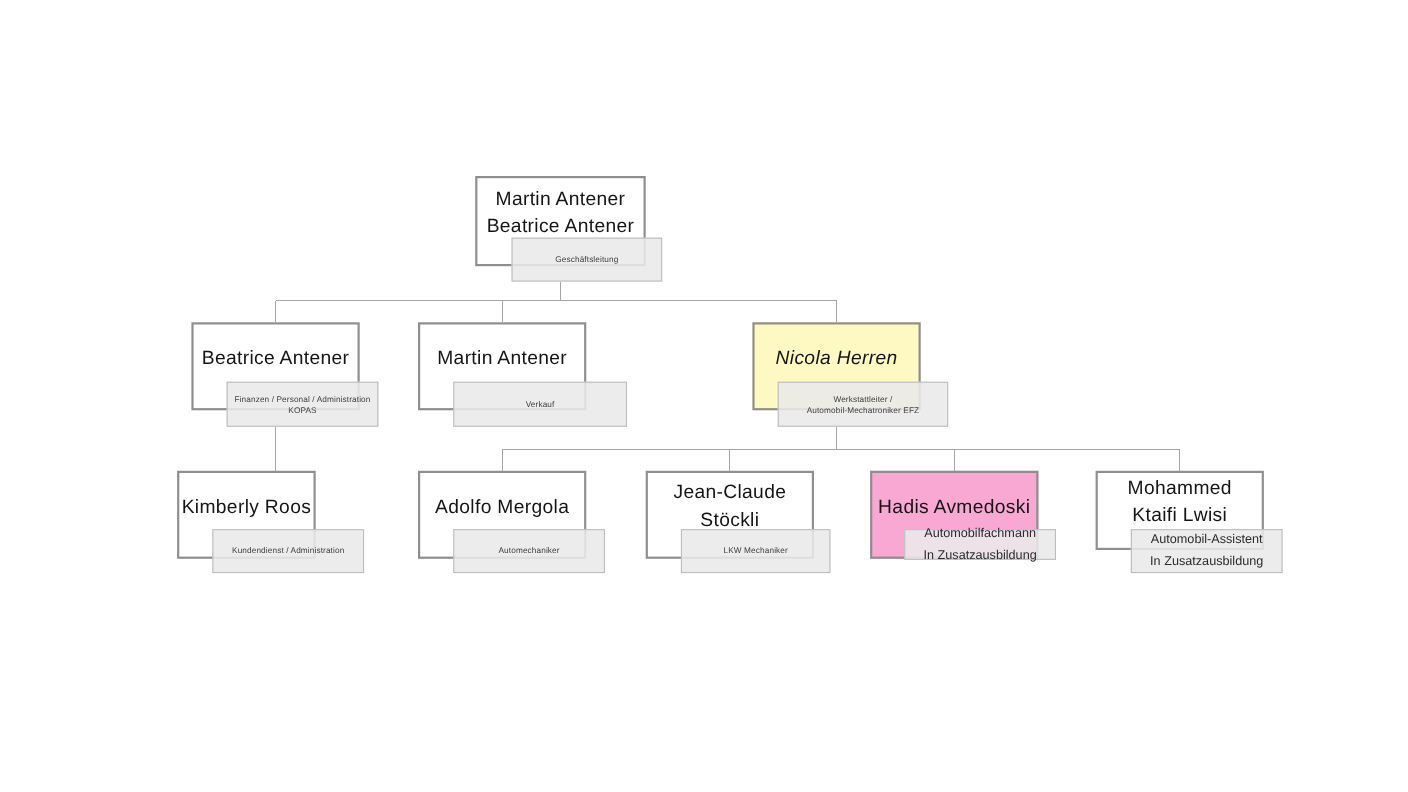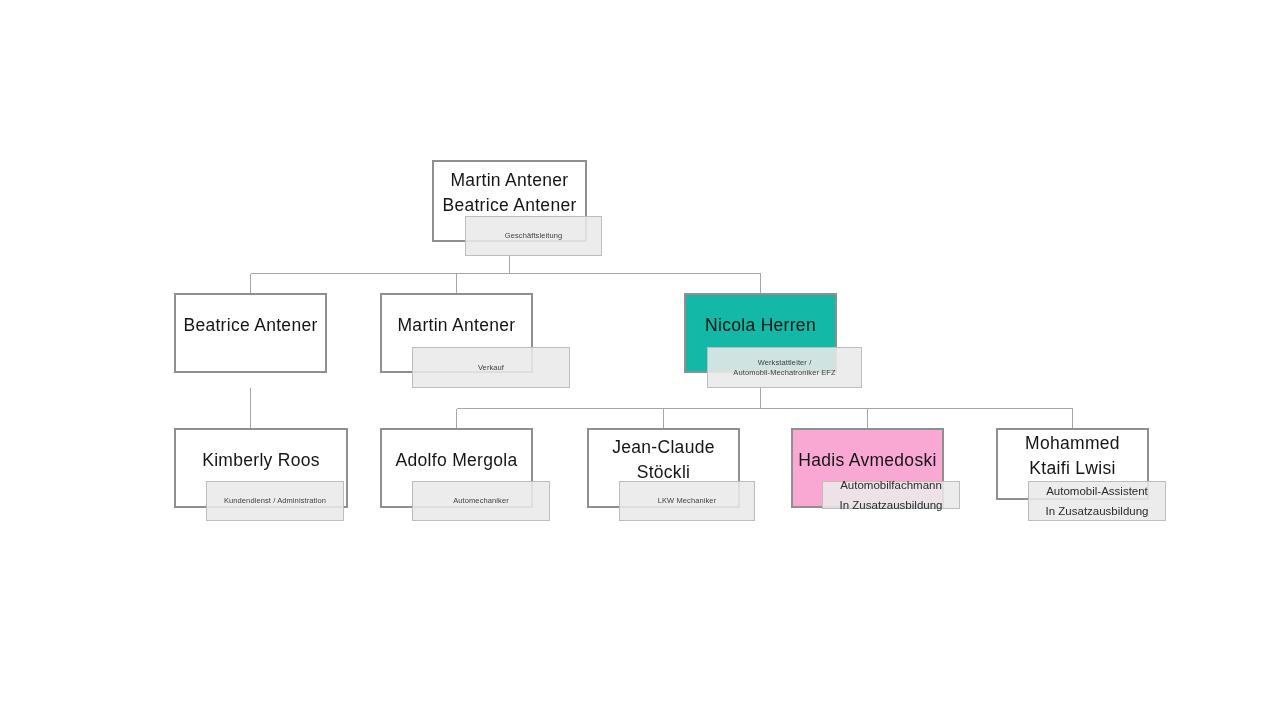--- a/index.html
+++ b/index.html
@@ -103,43 +103,47 @@
       <div class="role-label small" style="left: 33px; top: 56px; width: 137px; height: 40px; border-color: rgb(189, 189, 189);">
         <div class="role-line">Geschäftsleitung</div>
       </div>
     </div>
     <div class="org-node" style="left: 174px; top: 293px; width: 153px; height: 80px;">
       <div class="node-box" style="background: rgb(255, 255, 255); border-color: rgb(143, 143, 143);">
         <div class="node-name" style="color: rgb(21, 21, 21);">
           <div>Beatrice Antener</div>
         </div>
       </div>
+      <div class="role-label small" style="left: 32px; top: 54px; width: 138px; height: 41px; border-color: rgb(189, 189, 189);">
+        <div class="role-line">Finanzen / Personal / Administration</div>
+        <div class="role-line">KOPAS</div>
+      </div>
     </div>
     <div class="org-node" style="left: 380px; top: 293px; width: 153px; height: 80px;">
       <div class="node-box" style="background: rgb(255, 255, 255); border-color: rgb(143, 143, 143);">
         <div class="node-name" style="color: rgb(21, 21, 21);">
           <div>Martin Antener</div>
         </div>
       </div>
       <div class="role-label small" style="left: 32px; top: 54px; width: 158px; height: 41px; border-color: rgb(189, 189, 189);">
         <div class="role-line">Verkauf</div>
       </div>
     </div>
     <div class="org-node" style="left: 684px; top: 293px; width: 153px; height: 80px;">
-      <div class="node-box" style="background: #14b8a6; border-color: rgb(143, 143, 143);">
+      <div class="node-box" style="background: #fef9c3; border-color: rgb(143, 143, 143); font-style: italic;">
         <div class="node-name" style="color: rgb(21, 21, 21);">
           <div>Nicola Herren</div>
         </div>
       </div>
       <div class="role-label small" style="left: 23px; top: 54px; width: 155px; height: 41px; border-color: rgb(189, 189, 189);">
         <div class="role-line">Werkstattleiter /</div>
         <div class="role-line">Automobil-Mechatroniker EFZ</div>
       </div>
     </div>
-    <div class="org-node" style="left: 174px; top: 428px; width: 174px; height: 80px;">
+    <div class="org-node" style="left: 161px; top: 428px; width: 126px; height: 80px;">
       <div class="node-box" style="background: rgb(255, 255, 255); border-color: rgb(143, 143, 143);">
         <div class="node-name" style="color: rgb(21, 21, 21);">
           <div>Kimberly Roos</div>
         </div>
       </div>
       <div class="role-label small" style="left: 32px; top: 53px; width: 138px; height: 40px; border-color: rgb(189, 189, 189);">
         <div class="role-line">Kundendienst / Administration</div>
       </div>
     </div>
     <div class="org-node" style="left: 380px; top: 428px; width: 153px; height: 80px;">

